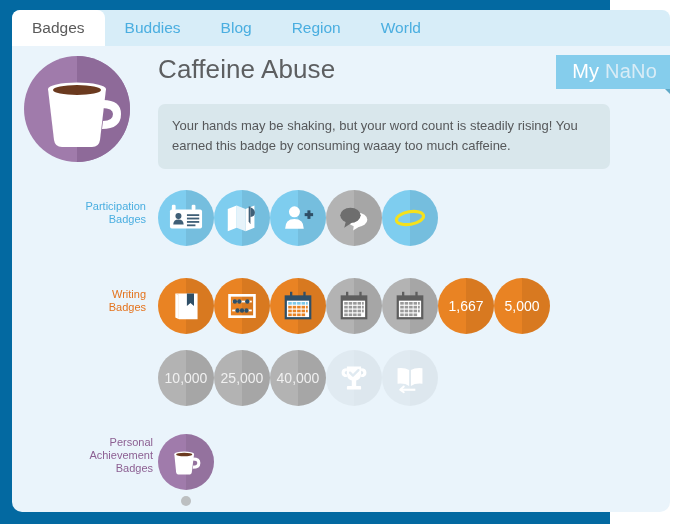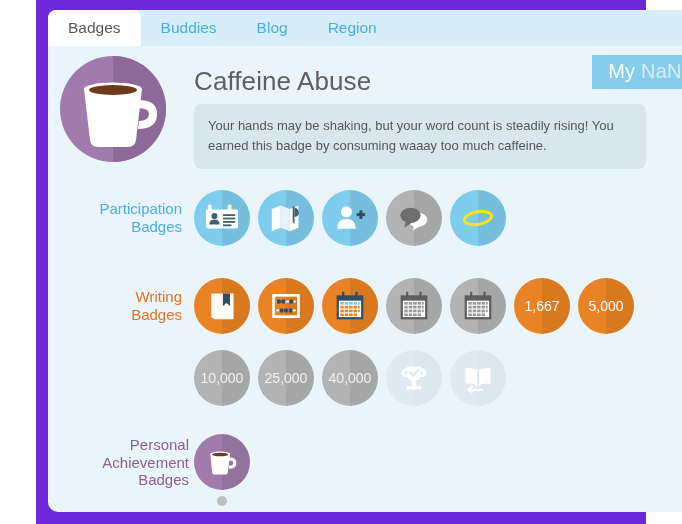--- a/index.html
+++ b/index.html
@@ -7,22 +7,21 @@
     margin: 0; padding: 0;
     width: 682px; height: 524px;
     background: #ffffff;
     font-family: "Liberation Sans", sans-serif;
     overflow: hidden;
   }
 
   #app {
     position: relative;
     width: 610px; height: 524px;
-    background: #6d28d9;
-    margin-left: 36px;
+    background: #0369a1;
   }
 
   
   .tabbar {
     position: absolute;
     left: 12px; top: 10px;
     width: 658px; height: 36px;
     background: #d7edf8;
     border-top-left-radius: 8px;
     border-top-right-radius: 8px;
@@ -85,21 +84,21 @@
     left: 0; top: 0;
     width: 658px;
   }
   .hdr-badge {
     position: absolute;
     left: 12px; top: 10px;
     width: 106px; height: 106px;
   }
   .hdr-title {
     position: absolute;
-    left: 146px; top: 20px;
+    left: 146px; top: 8px;
     font-size: 26px;
     color: #5d5f61;
     letter-spacing: 0.1px;
   }
   .hdr-desc {
     position: absolute;
     left: 146px; top: 58px;
     width: 452px;
     background: #d9e7ec;
     border-radius: 7px;
@@ -109,32 +108,31 @@
     color: #56585a;
   }
 
   
   .row { position: absolute; left: 0; width: 658px; }
   .row-label {
     position: absolute;
     right: 0; top: 0;
     width: 128px;
     text-align: right;
-    font-size: 15px;
+    font-size: 11px;
     line-height: 1.18;
   }
   .row-label.blue   { color: #4aaee0; }
   .row-label.orange { color: #e4731d; padding-left: 28px; }
   .row-label.purple { color: #8c5f92; }
 
   .badges {
     position: absolute;
     left: 146px; top: 0;
     display: flex;
-    gap: 8px;
   }
   .badge {
     position: relative;
     width: 56px; height: 56px;
     border-radius: 50%;
     overflow: hidden;
     flex: 0 0 auto;
     cursor: pointer;
   }
   
@@ -193,20 +191,23 @@
         <span>Badges</span>
       </div>
     <div class="tab">
         <span>Buddies</span>
       </div>
     <div class="tab">
         <span>Blog</span>
       </div>
     <div class="tab">
         <span>Region</span>
+      </div>
+    <div class="tab">
+        <span>World</span>
       </div>
   </div>
 
   <div class="panel">
 
     <div class="nano-flag">
       <span>My</span><span>&nbsp;</span><span class="nano-dim">NaNo</span>
     </div>
 
     <div class="hdr">

